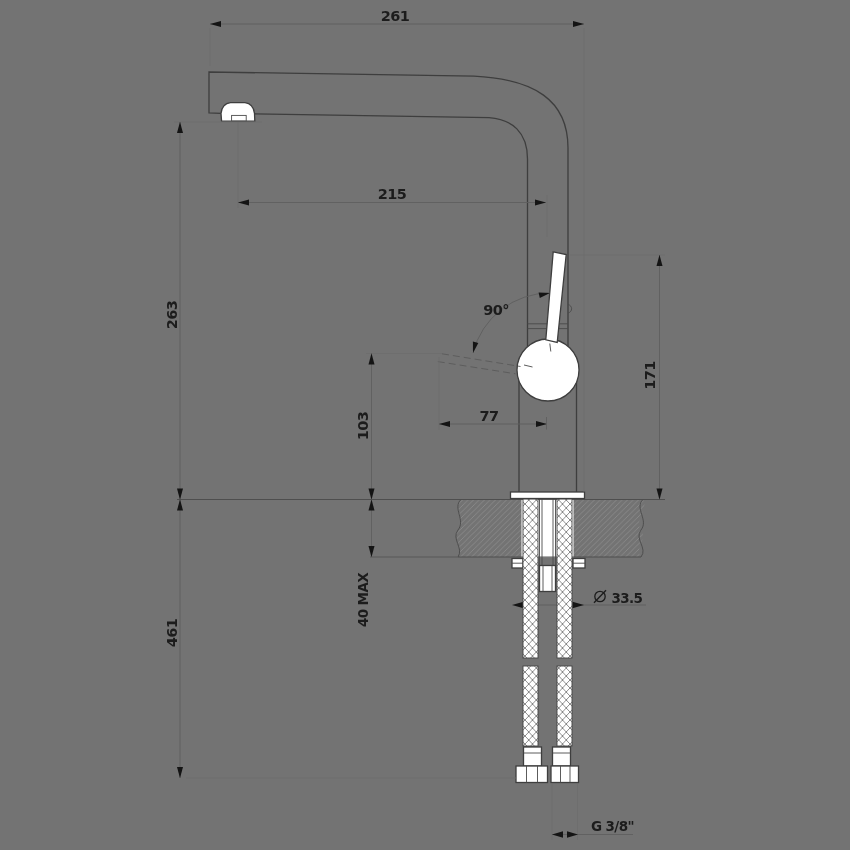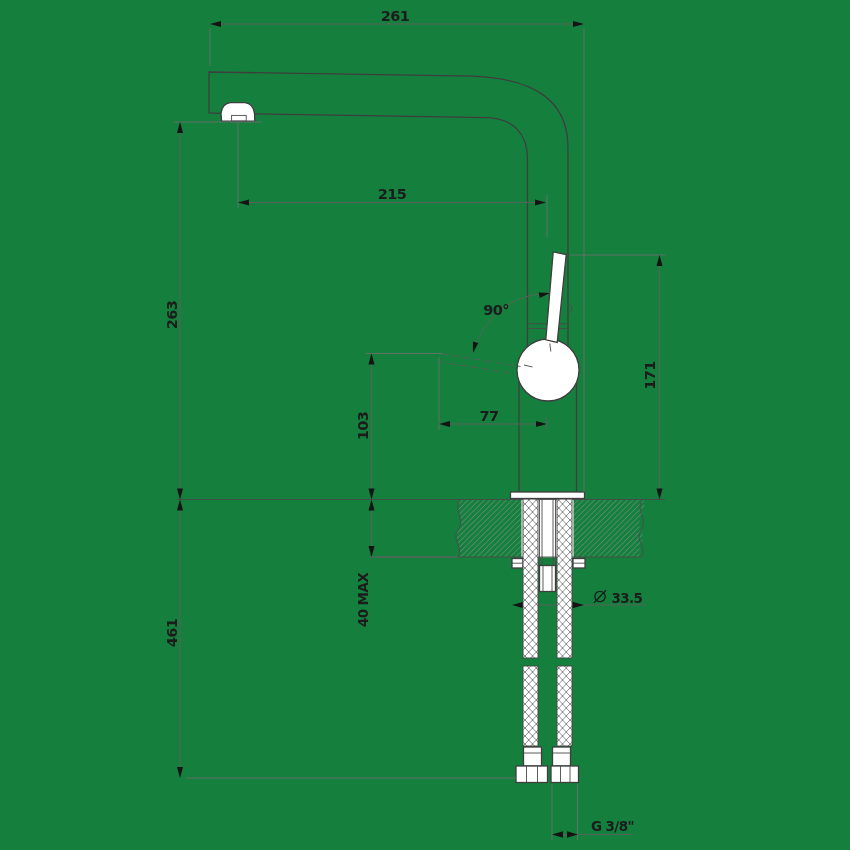--- a/index.html
+++ b/index.html
@@ -1,16 +1,16 @@
 <!DOCTYPE html>
 <html><head>
 <meta charset="utf-8">
 <style>
   html,body{margin:0;padding:0;background:#ffffff;}
-  .stage{width:850px;height:850px;position:relative;background:#15803d;overflow:hidden;}
+  .stage{width:850px;height:850px;position:relative;background:#737373;overflow:hidden;}
   svg{display:block;}
   text{font-family:"DejaVu Sans","Liberation Sans",sans-serif;font-weight:bold;fill:#1c1c1c;letter-spacing:-0.6px;}
   .lbl{font-size:14.5px;}
   .lbl-sm{font-size:13.5px;}
   .outline{stroke:#3e3e3e;stroke-width:1.3;fill:none;}
   .outline-f{stroke:#3e3e3e;stroke-width:1.3;fill:#ffffff;}
   .thin{stroke:#4a4a4a;stroke-width:0.9;fill:none;}
   .ext{stroke:#6e6e6e;stroke-width:0.85;fill:none;}
   .dim{stroke:#5f5f5f;stroke-width:0.9;fill:none;}
   .dash{stroke:#5a5a5a;stroke-width:0.9;fill:none;stroke-dasharray:7 4;}

